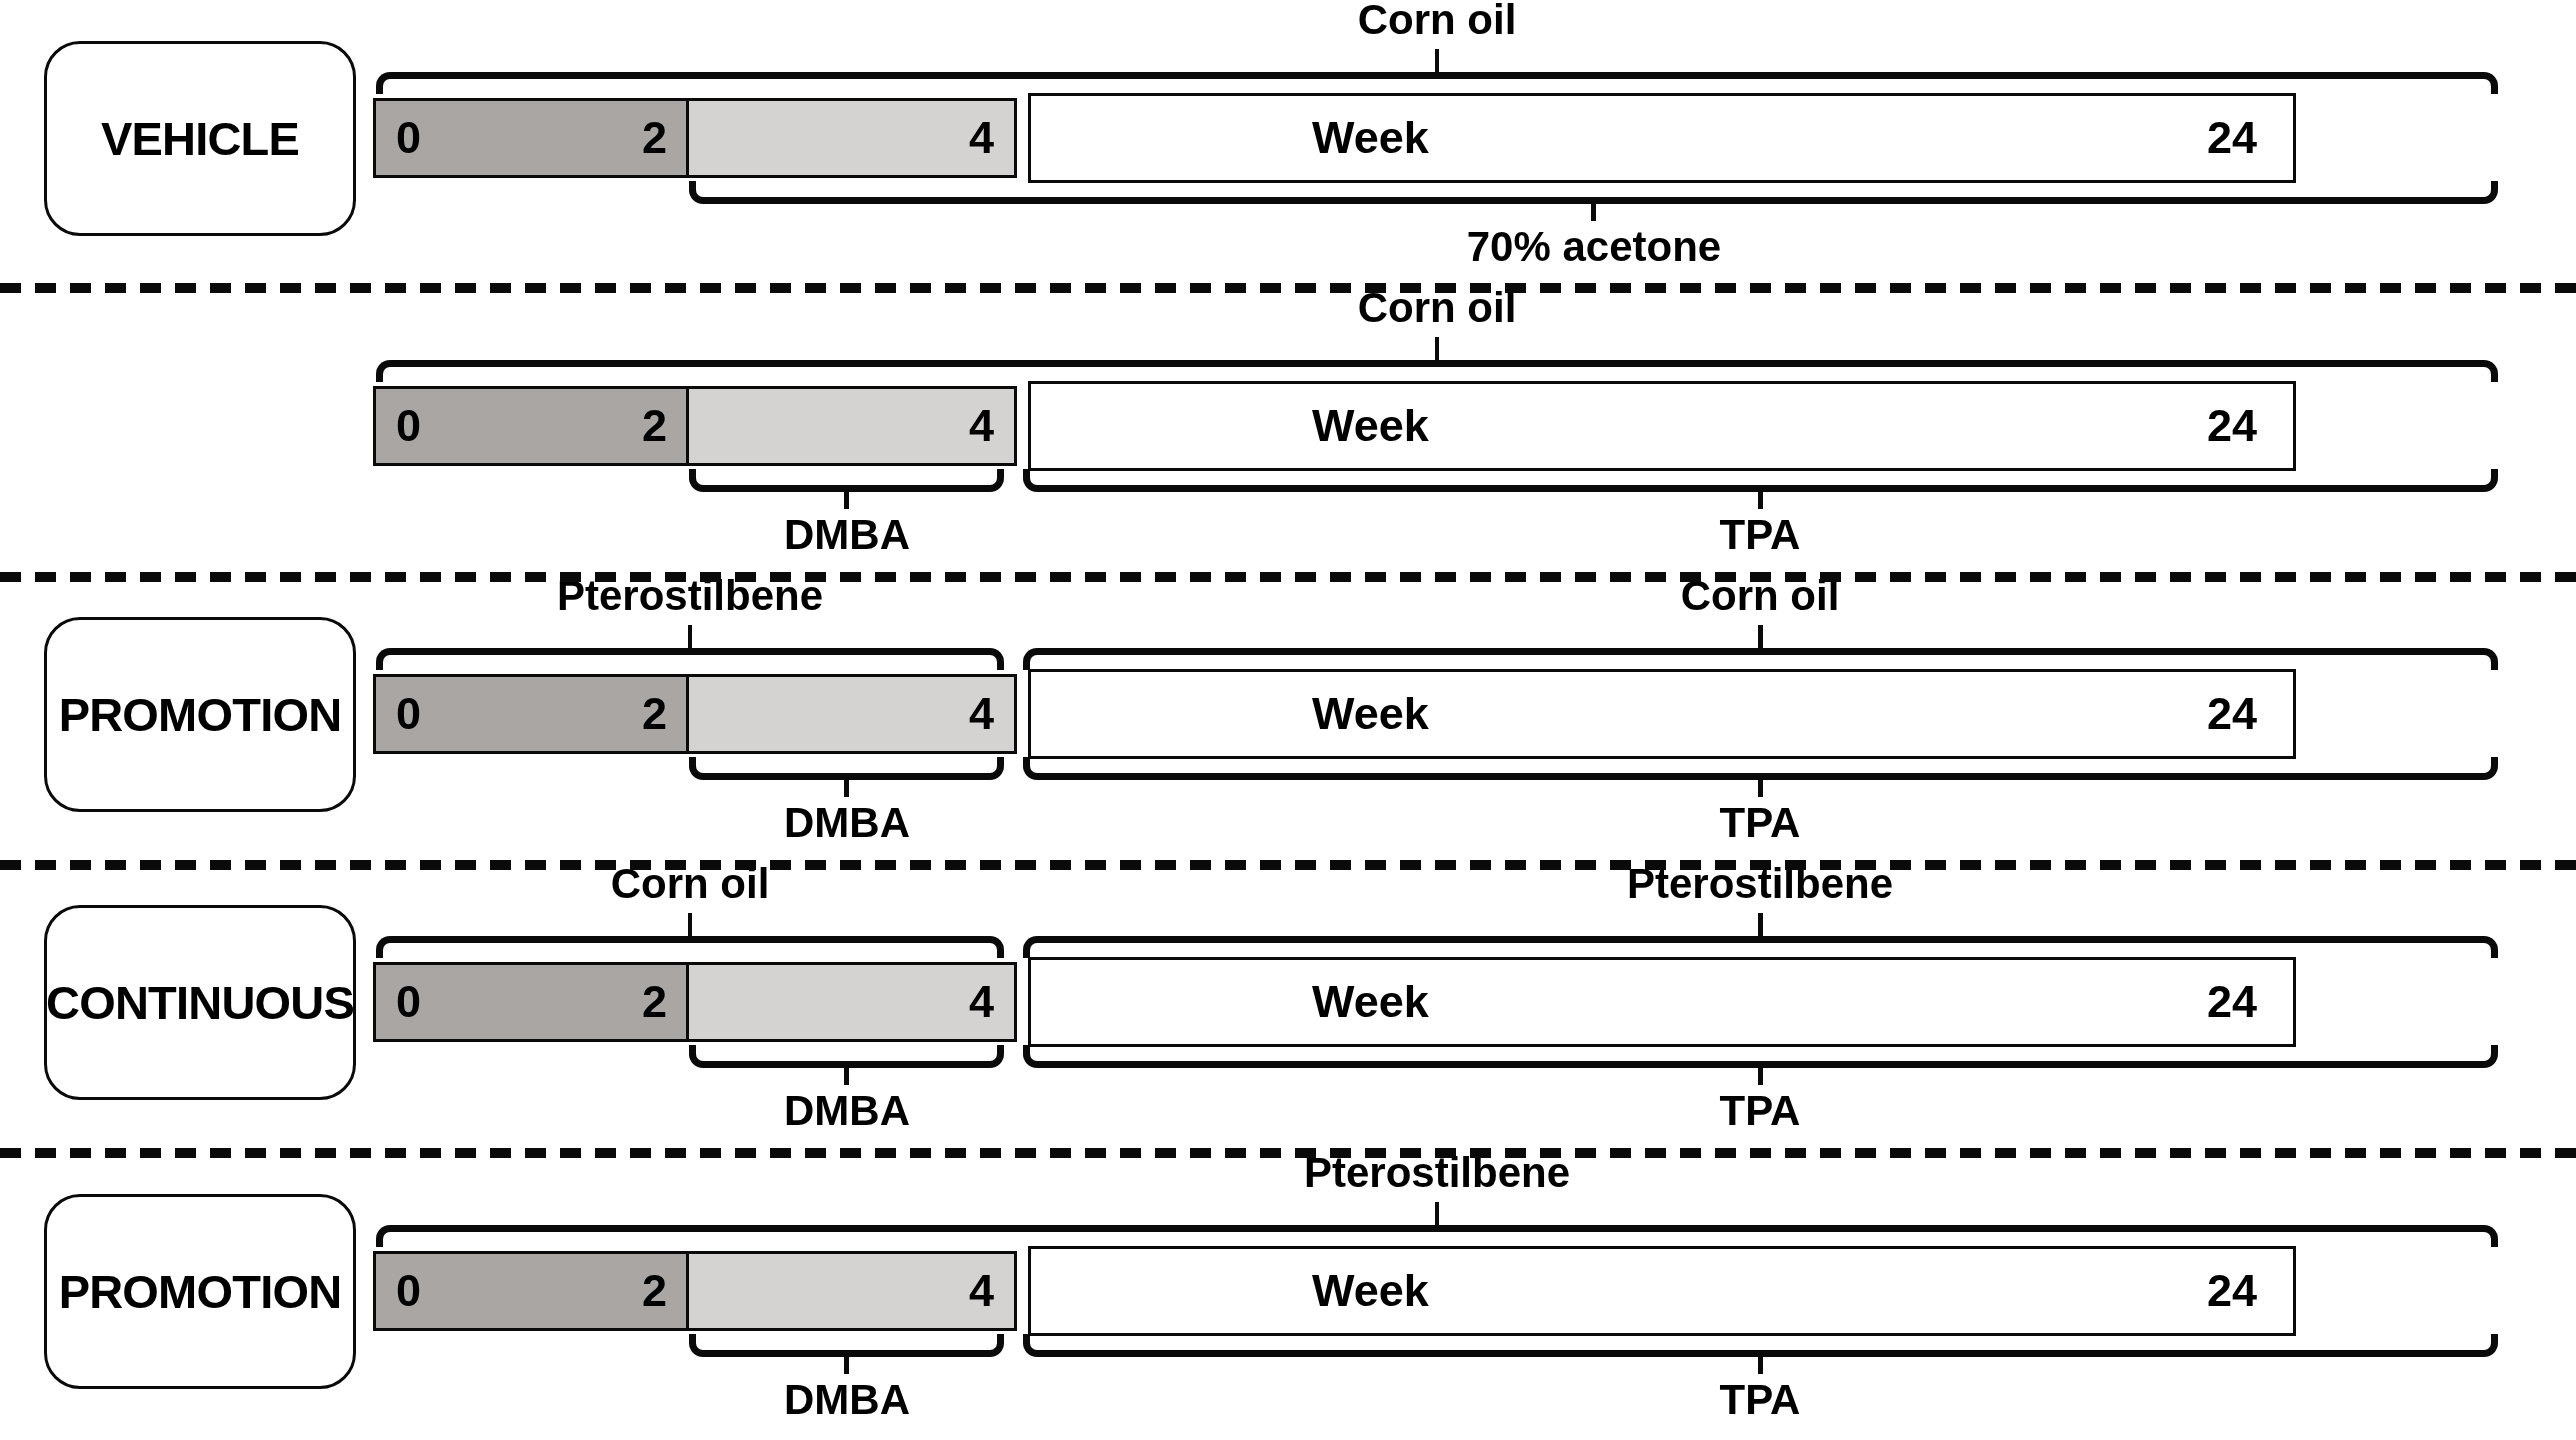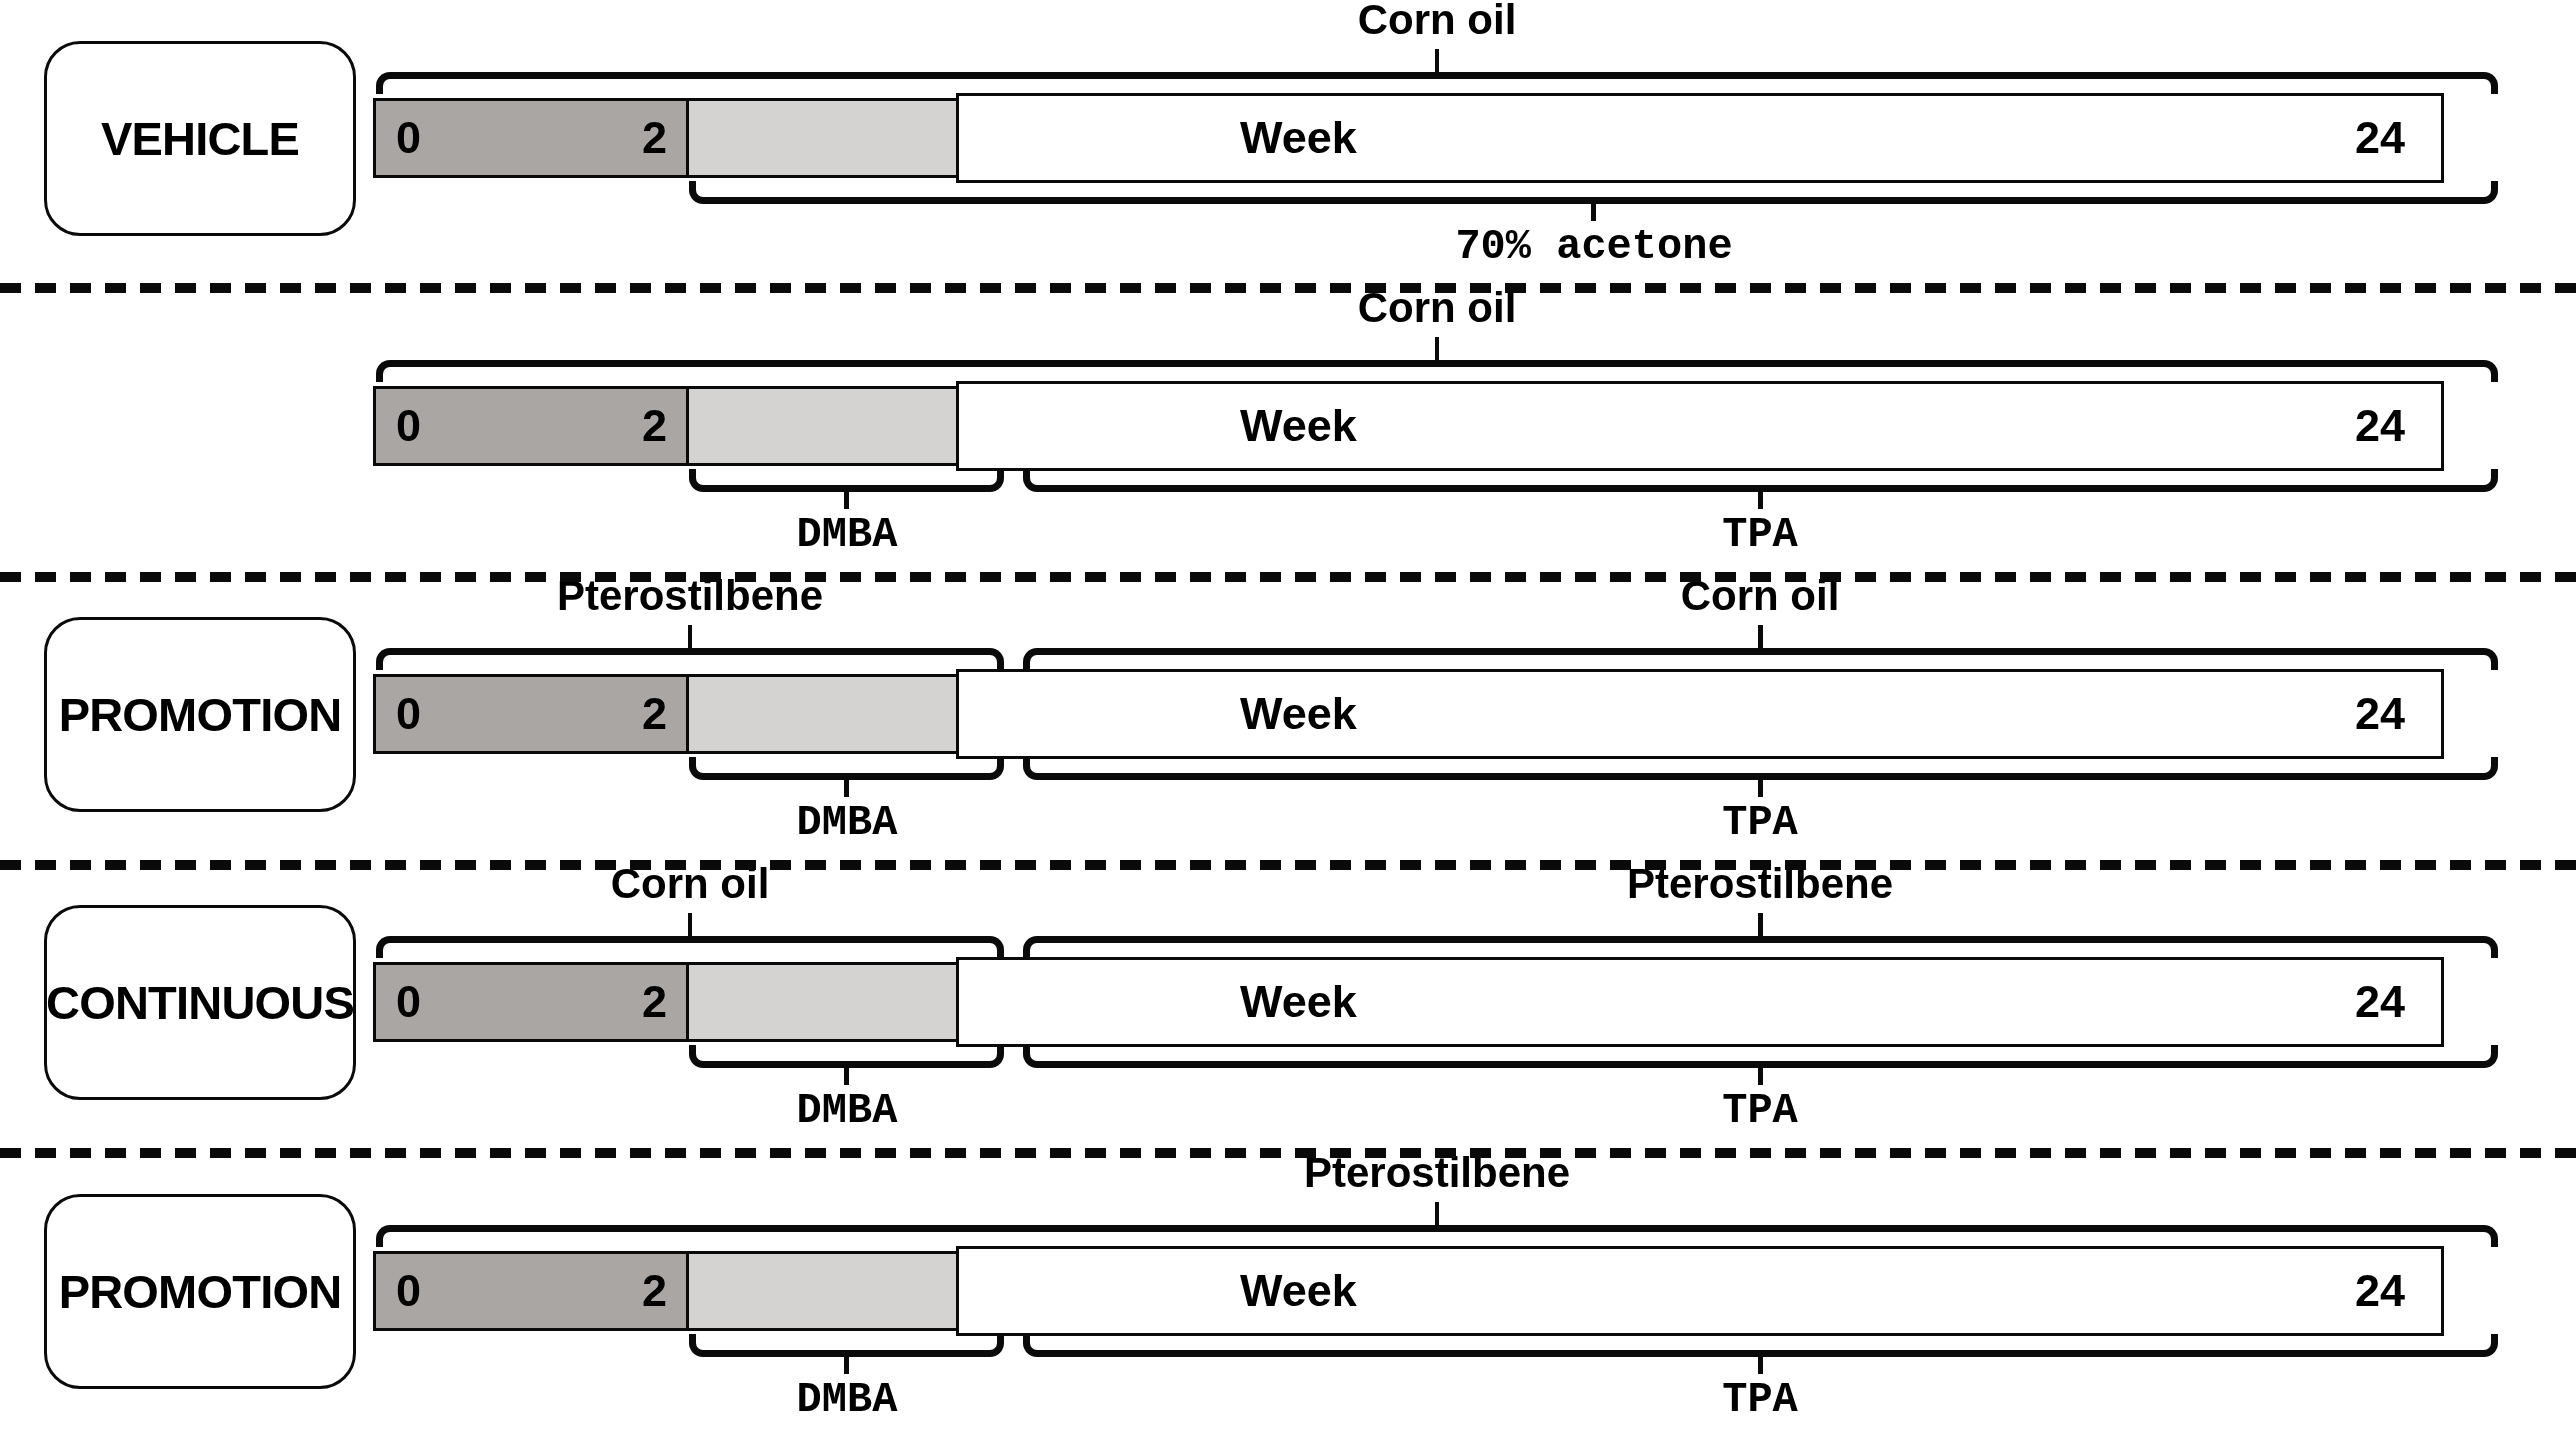--- a/index.html
+++ b/index.html
@@ -19,33 +19,33 @@
     display:flex;align-items:center;justify-content:center;box-sizing:border-box;
   }
   .group-label{font-size:47px;letter-spacing:-0.8px;white-space:nowrap;}
   .seg{
     position:absolute;border:3.1px solid #0a0a0a;box-sizing:border-box;
     display:flex;align-items:center;font-size:45px;
   }
   .seg .num{white-space:nowrap;}
   .seg1{left:373px;top:98px;width:317px;height:80px;justify-content:space-between;padding:0 20px;}
   .seg2{left:686px;top:98px;width:331px;height:80px;justify-content:flex-end;padding:0 20px;}
-  .seg3{left:956px;top:93px;width:1488px;height:90px;justify-content:space-between;padding:0 36px 0 281px;}
+  .seg3{left:1028px;top:93px;width:1268px;height:90px;justify-content:space-between;padding:0 36px 0 281px;}
   .brace{position:absolute;height:22px;border:0 solid #0a0a0a;border-left-width:7px;border-right-width:7px;box-sizing:border-box;}
   .brace-top{top:72px;border-top-width:7px;border-radius:14px 14px 0 0;}
   .brace-bottom{top:181px;height:23.4px;border-bottom-width:7px;border-radius:0 0 14px 14px;}
   .btick{position:absolute;left:50%;width:4.7px;margin-left:-2.3px;background:#0a0a0a;}
   .btick-top{bottom:100%;height:30px;}
   .btick-bottom{top:100%;height:23.4px;}
   .brace-label{
     position:absolute;transform:translateX(-50%);
     font-size:42px;white-space:nowrap;line-height:44px;
   }
   .brace-label-top{top:-1.6px;}
-  .brace-label-bottom{top:225px;font-family:Liberation Mono, monospace;}
+  .brace-label-bottom{top:225px;}
 </style>
 </head>
 <body>
 
 <div id="figure">
     <div class="row" style="top: 0px;">
       <div class="group-box">
         <div class="group-label">VEHICLE</div>
       </div>
       <div class="seg seg1" style="background: rgb(170, 166, 163);">

